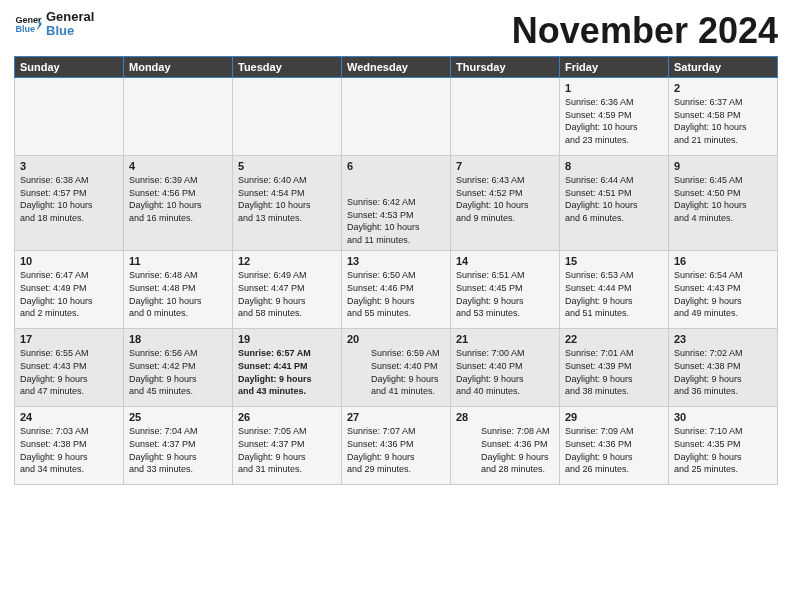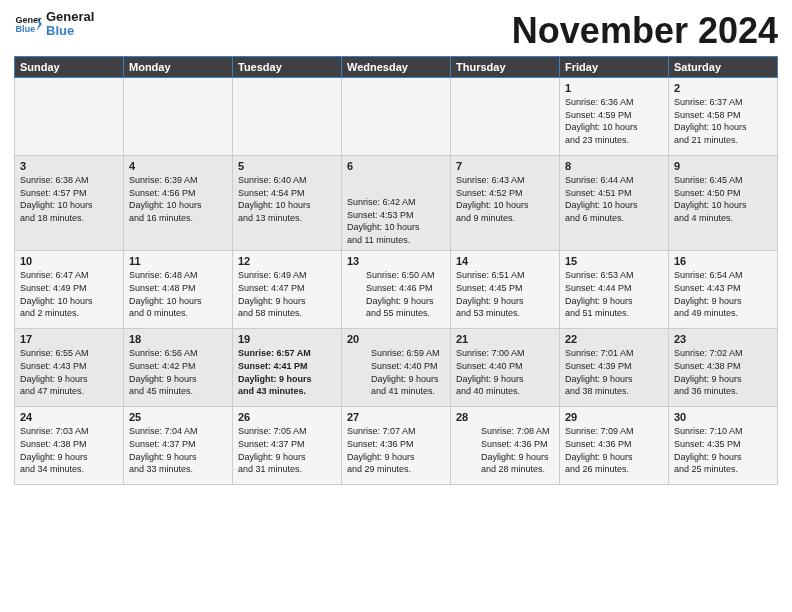--- a/index.html
+++ b/index.html
@@ -204,21 +204,21 @@
           </td>
           <td>
             <span class="day-num">12</span>
             <div class="day-info" style="white-space: pre-line;">Sunrise: 6:49 AM
 Sunset: 4:47 PM
 Daylight: 9 hours
 and 58 minutes.</div>
           </td>
           <td>
             <span class="day-num">13</span>
-            <div class="day-info" style="white-space: pre-line; margin-left: 19px;">Sunrise: 6:50 AM
+            <div class="day-info" style="white-space: pre-line;">Sunrise: 6:50 AM
 Sunset: 4:46 PM
 Daylight: 9 hours
 and 55 minutes.</div>
           </td>
           <td>
             <span class="day-num">14</span>
             <div class="day-info" style="white-space: pre-line;">Sunrise: 6:51 AM
 Sunset: 4:45 PM
 Daylight: 9 hours
 and 53 minutes.</div>

